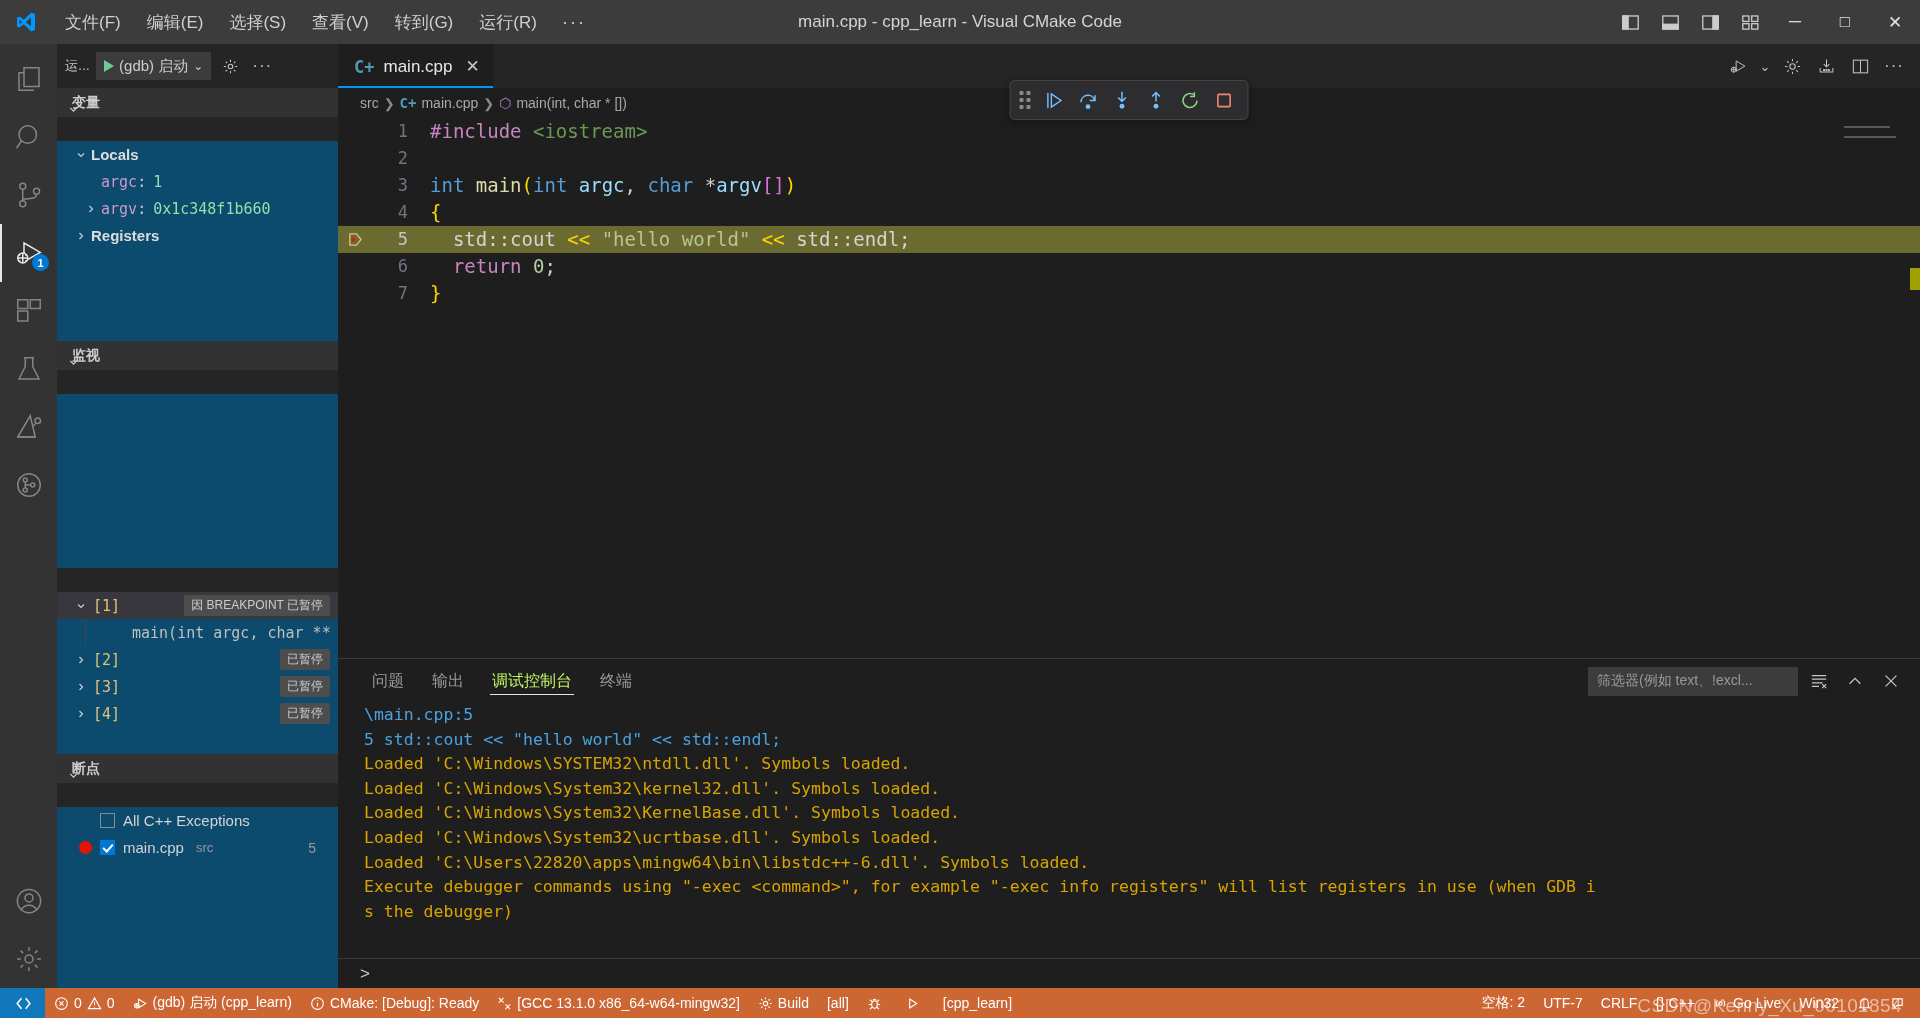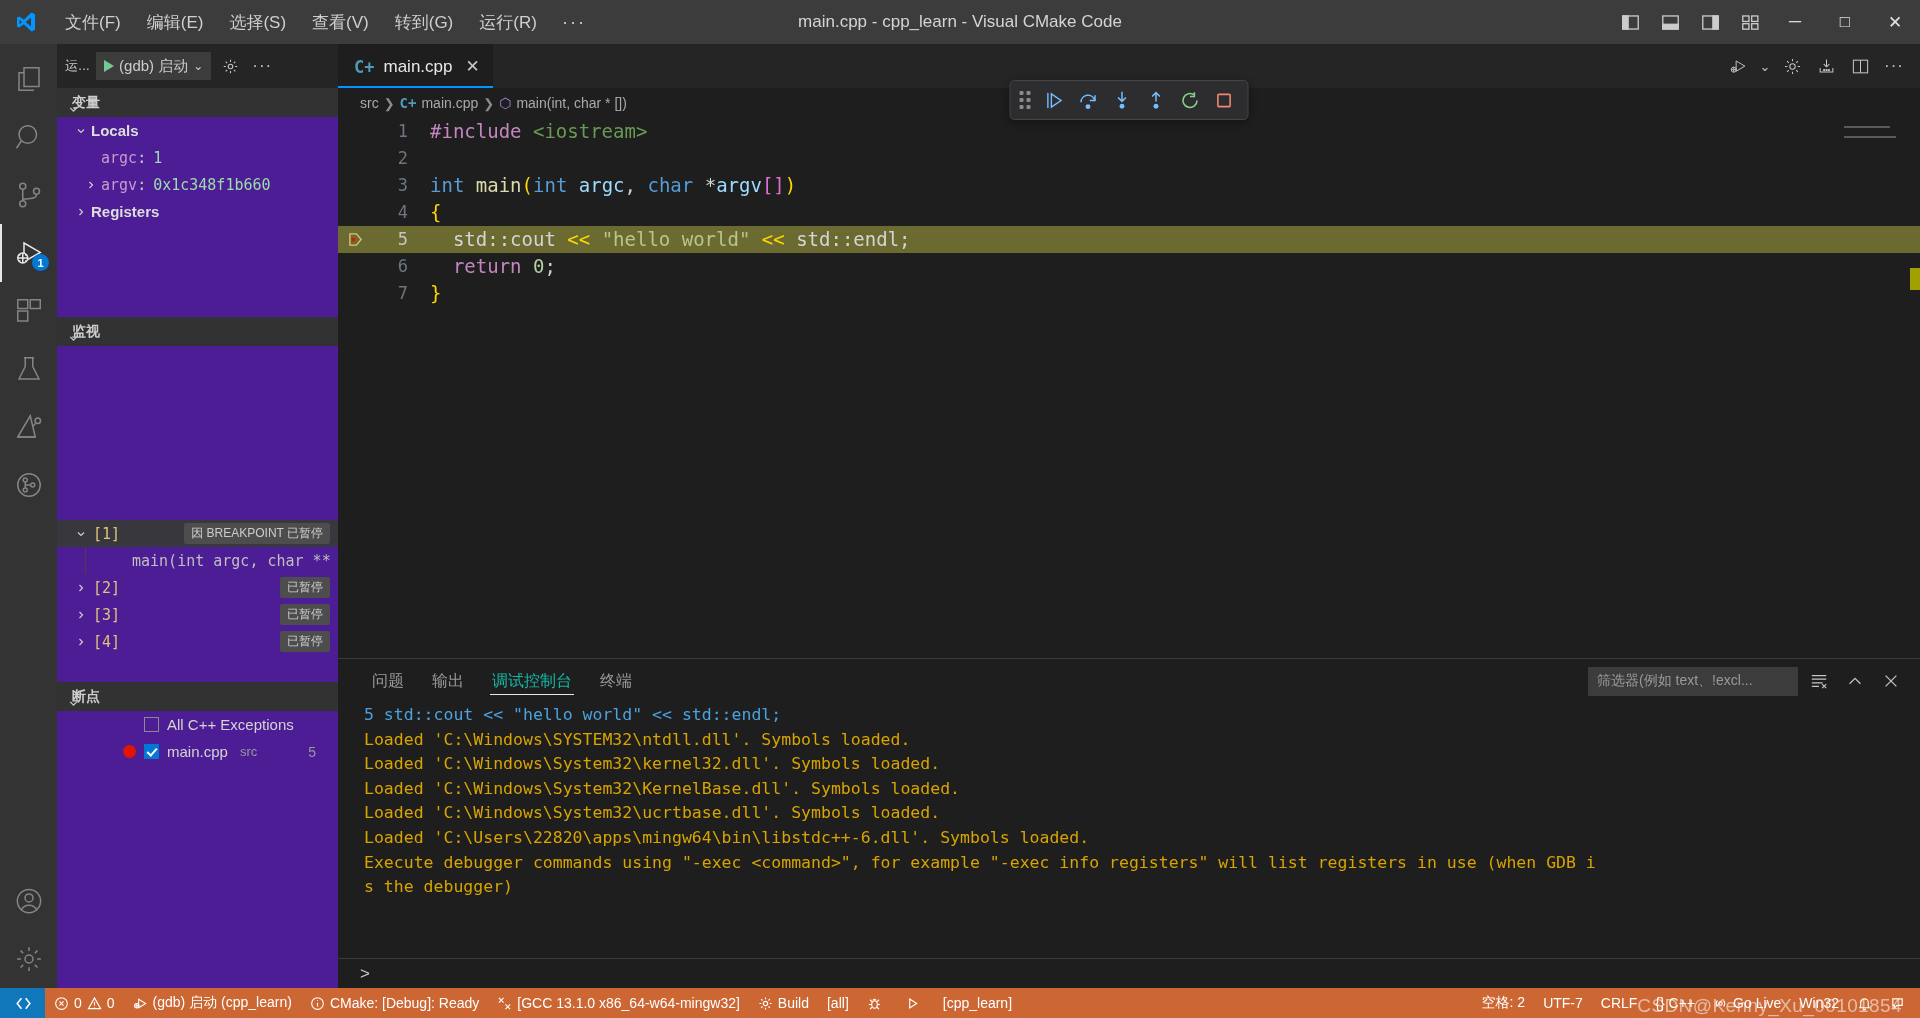--- a/index.html
+++ b/index.html
@@ -74,21 +74,21 @@
   .play-tri { width:0;height:0;border-left:10px solid #73c991;border-top:6px solid transparent;border-bottom:6px solid transparent;}
   .sb-icon-btn { color:#c5c5c5; display:flex;align-items:center;justify-content:center; width:26px;height:26px;}
   .sb-icon-btn svg { width:17px;height:17px;}
 
   .section-head {
     height: 29px; display: flex; align-items: center; gap: 5px; padding-left: 10px;
     background: #323233; font-size: 14px; font-weight: bold; color: #cccccc; flex: 0 0 29px;
   }
   .chev { width: 0; height: 0; color:#cccccc; }
   .chev svg { width: 13px; height: 13px; display:block;}
-  .section-body { background: #4c1d95; overflow: hidden; }
+  .section-body { background: #0c4a6e; overflow: hidden; margin-top: 24px; }
 
   .var-row { height: 27px; display: flex; align-items: center; font-size: 15px; padding-left: 18px;
     font-family: "DejaVu Sans Mono", monospace; }
   .var-row .twisty { width: 16px; color:#ccc; display:flex; align-items:center;}
   .var-row .twisty svg { width: 12px; height: 12px; }
   .var-name { color: #cc99cc; }
   .var-sep { color: #cccccc; }
   .var-val { color: #9cdcaa; margin-left: 7px; }
   .var-group { font-weight: bold; color: #dddddd; font-family:"Liberation Sans",sans-serif; font-size:15px;}
 
@@ -170,21 +170,21 @@
   .tok-pink { color: #da70d6; } .tok-num { color: #b5cea8; }
   .tok-str { color: #b7c78c; } .tok-op { color: #d4d4d4; }
   .minimap { position: absolute; right: 12px; top: 8px; width: 64px; opacity: .55;}
   .mm-line { height: 2px; background: #8a8a8a; margin-bottom: 3px; }
   .scroll-deco { position:absolute; right:0; top:150px; width:10px; height:22px; background:#a0a000;}
 
   
   .panel { height: 330px; flex: 0 0 330px; background: #1e1e1e; border-top: 1px solid #3a3a3a; display:flex; flex-direction:column;}
   .panel-tabs { height: 44px; display: flex; align-items: center; padding-left: 20px; gap: 0; flex:0 0 44px; position:relative;}
   .ptab { font-size: 16px; color: #9a9a9a; padding: 0 14px; height: 100%; display:flex; align-items:center; position: relative;}
-  .ptab.active { color: #14b8a6; }
+  .ptab.active { color: #bef264; }
   .ptab.active::after { content:''; position:absolute; left:12px; right:12px; bottom:8px; height:1px; background:#e7e7e7;}
   .panel-right { margin-left:auto; display:flex; align-items:center; gap: 6px; padding-right: 14px;}
   .filter-box {
     background: #3c3c3c; width: 210px; height: 29px; display: flex; align-items: center;
     padding: 0 9px; font-size: 14px; color: #9a9a9a;
   }
   .pr-btn { width: 30px; height: 30px; display:flex; align-items:center; justify-content:center; color:#c5c5c5;}
   .pr-btn svg { width: 18px; height: 18px; }
   .console {
     flex: 1 1 auto; overflow: hidden; font-family: "DejaVu Sans Mono", monospace;
@@ -452,21 +452,21 @@
       </div>
 
       <div class="section-head">
         <span class="chev">
             <svg viewBox="0 0 16 16" fill="none" stroke="#ccc" stroke-width="1.6">
               <path d="M4 6l4 4 4-4"></path>
             </svg>
           </span>
         <span>断点</span>
       </div>
-      <div class="section-body" style="flex:1 1 auto;padding-left:44px;">
+      <div class="section-body" style="flex:1 1 auto;">
         <div class="bp-row">
           <span class="bp-dot hidden"></span>
           <span class="cb"></span>
           <span class="bp-label">All C++ Exceptions</span>
         </div>
         <div class="bp-row">
           <span class="bp-dot"></span>
           <span class="cb checked"></span>
           <span class="bp-label">main.cpp</span>
           <span class="bp-sub">src</span>
@@ -655,20 +655,21 @@
                 </svg>
             </div>
             <div class="pr-btn">
               <svg viewBox="0 0 20 20" fill="none" stroke="#c5c5c5" stroke-width="1.4">
                   <path d="M4 4l12 12M16 4L4 16"></path>
                 </svg>
             </div>
           </div>
         </div>
         <div class="console">
+          <div class="c-blue">\main.cpp:5</div>
           <div class="c-blue">5        std::cout &lt;&lt; "hello world" &lt;&lt; std::endl;</div>
           <div class="c-yellow">Loaded 'C:\Windows\SYSTEM32\ntdll.dll'. Symbols loaded.</div>
           <div class="c-yellow">Loaded 'C:\Windows\System32\kernel32.dll'. Symbols loaded.</div>
           <div class="c-yellow">Loaded 'C:\Windows\System32\KernelBase.dll'. Symbols loaded.</div>
           <div class="c-yellow">Loaded 'C:\Windows\System32\ucrtbase.dll'. Symbols loaded.</div>
           <div class="c-yellow">Loaded 'C:\Users\22820\apps\mingw64\bin\libstdc++-6.dll'. Symbols loaded.</div>
           <div class="c-yellow">Execute debugger commands using "-exec &lt;command&gt;", for example "-exec info registers" will list registers in use (when GDB i</div>
           <div class="c-yellow">s the debugger)</div>
         </div>
         <div class="console-input">

